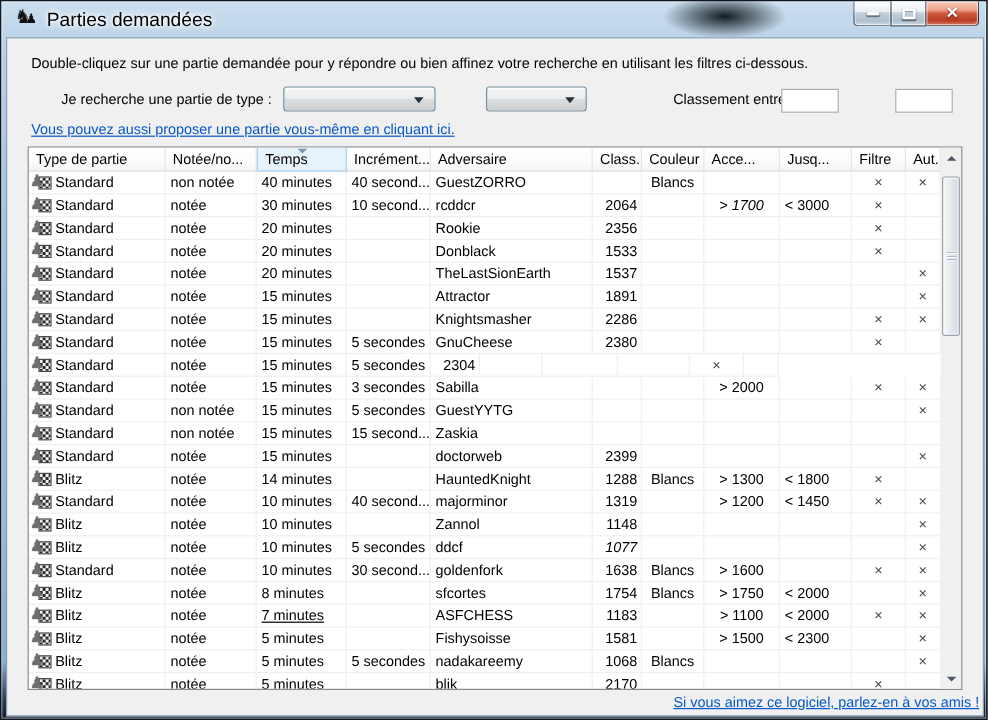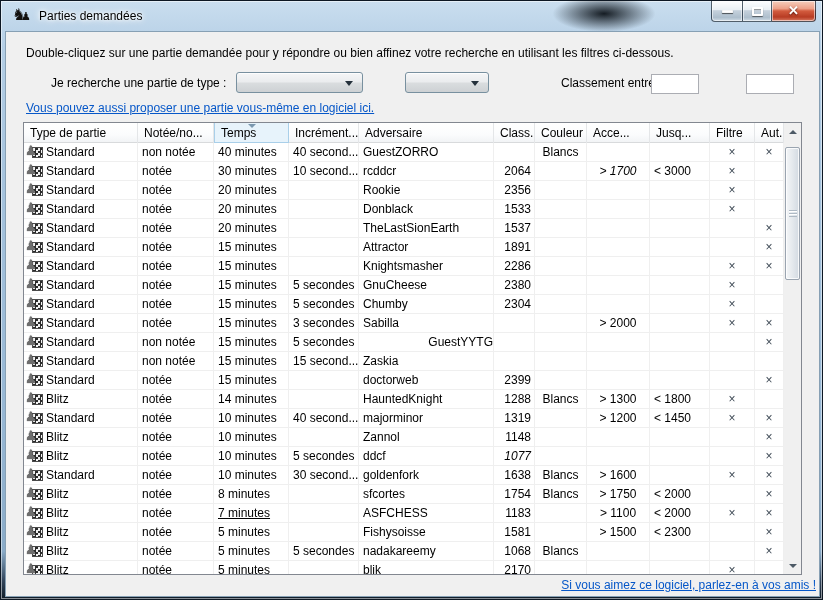--- a/index.html
+++ b/index.html
@@ -14,21 +14,21 @@
   
   .titlebar { position:absolute; left:0; top:0; width:100%; height:30px; }
   .titlebar .blob {
     position:absolute; left:538px; top:-8px; width:130px; height:46px;
     background:radial-gradient(ellipse 55% 55% at 50% 45%, rgba(6,12,18,.92), rgba(6,12,18,0) 72%);
   }
   .app-icon { position:absolute; left:11px; top:5px; width:22px; height:20px; color:#12100e; }
   .app-icon .knight { position:absolute; left:0; top:-1px; font-size:16px; line-height:20px;}
   .app-icon .pawn   { position:absolute; left:9px; top:4px; font-size:11px; line-height:12px;}
   .title-text {
-    position:absolute; left:38px; top:8px; font-size:12px; color:#000;
+    position:absolute; left:38px; top:8px; font-size:16px; color:#000;
     text-shadow:0 0 3px #fff, 0 0 6px #fff, 0 0 8px rgba(255,255,255,.9);
     white-space:nowrap;
   }
   .win-buttons { position:absolute; top:0; right:6px; display:flex; }
   .win-btn {
     height:21px; border:1px solid rgba(24,41,57,.75); border-top:none;
     background:linear-gradient(180deg,#fdfeff 0%,#e9eff4 45%,#c5d1dc 48%,#aebfcd 82%,#cfdbe5 100%);
     position:relative; box-shadow:inset 0 0 0 1px rgba(255,255,255,.55); cursor:default;
   }
   .win-btn.min { width:31px; border-right:none; border-radius:0 0 0 4px; }
@@ -154,21 +154,21 @@
     <div class="combo combo-2">
       <span class="val"></span>
       <span class="arrow"></span>
     </div>
 
     <span class="lbl lbl-rating">Classement entre</span>
     <input class="txtbox txt-min" type="text" value="" style="">
     <span class="lbl lbl-et">et</span>
     <input class="txtbox txt-max" type="text" value="" style="">
 
-    <a class="link propose">Vous pouvez aussi proposer une partie vous-même en logiciel ici.</a>
+    <a class="link propose">Vous pouvez aussi proposer une partie vous-même en cliquant ici.</a>
 
     <div class="table">
       <div class="thead">
           <div class="th" style="width: 114px;">Type de partie</div>
           <div class="th" style="width: 76px;">Notée/no...</div>
           <div class="th sorted" style="width: 75px;">Temps<span class="sort-arrow"></span></div>
           <div class="th" style="width: 70px;">Incrément...</div>
           <div class="th" style="width: 135px;">Adversaire</div>
           <div class="th" style="width: 41px;">Class...</div>
           <div class="th" style="width: 52px;">Couleur</div>
@@ -334,21 +334,20 @@
             <div class="td type" style="width: 114px;">
               <span class="row-icon">
                 <span class="board"></span>
                 <span class="pawn">♟</span>
               </span>
               <span>Standard</span>
             </div>
             <div class="td" style="width: 76px;">notée</div>
             <div class="td" style="width: 75px;">15 minutes</div>
             <div class="td" style="width: 70px;">5 secondes</div>
-            <div class="td" style="width: 135px;">Chumby</div>
             <div class="td num" style="width: 41px;">2304</div>
             <div class="td ctr" style="width: 52px;"></div>
             <div class="td ctr" style="width: 63px;"></div>
             <div class="td" style="width: 60px;"></div>
             <div class="td ctr mark" style="width: 45px;">×</div>
             <div class="td ctr mark" style="width: 29px;"></div>
           </div>
           <div class="tr">
             <div class="td type" style="width: 114px;">
               <span class="row-icon">
@@ -372,21 +371,21 @@
             <div class="td type" style="width: 114px;">
               <span class="row-icon">
                 <span class="board"></span>
                 <span class="pawn">♟</span>
               </span>
               <span>Standard</span>
             </div>
             <div class="td" style="width: 76px;">non notée</div>
             <div class="td" style="width: 75px;">15 minutes</div>
             <div class="td" style="width: 70px;">5 secondes</div>
-            <div class="td" style="width: 135px; text-align: right;">GuestYYTG</div>
+            <div class="td" style="width: 135px;">GuestYYTG</div>
             <div class="td num" style="width: 41px;"></div>
             <div class="td ctr" style="width: 52px;"></div>
             <div class="td ctr" style="width: 63px;"></div>
             <div class="td" style="width: 60px;"></div>
             <div class="td ctr mark" style="width: 45px;"></div>
             <div class="td ctr mark" style="width: 29px;">×</div>
           </div>
           <div class="tr">
             <div class="td type" style="width: 114px;">
               <span class="row-icon">

